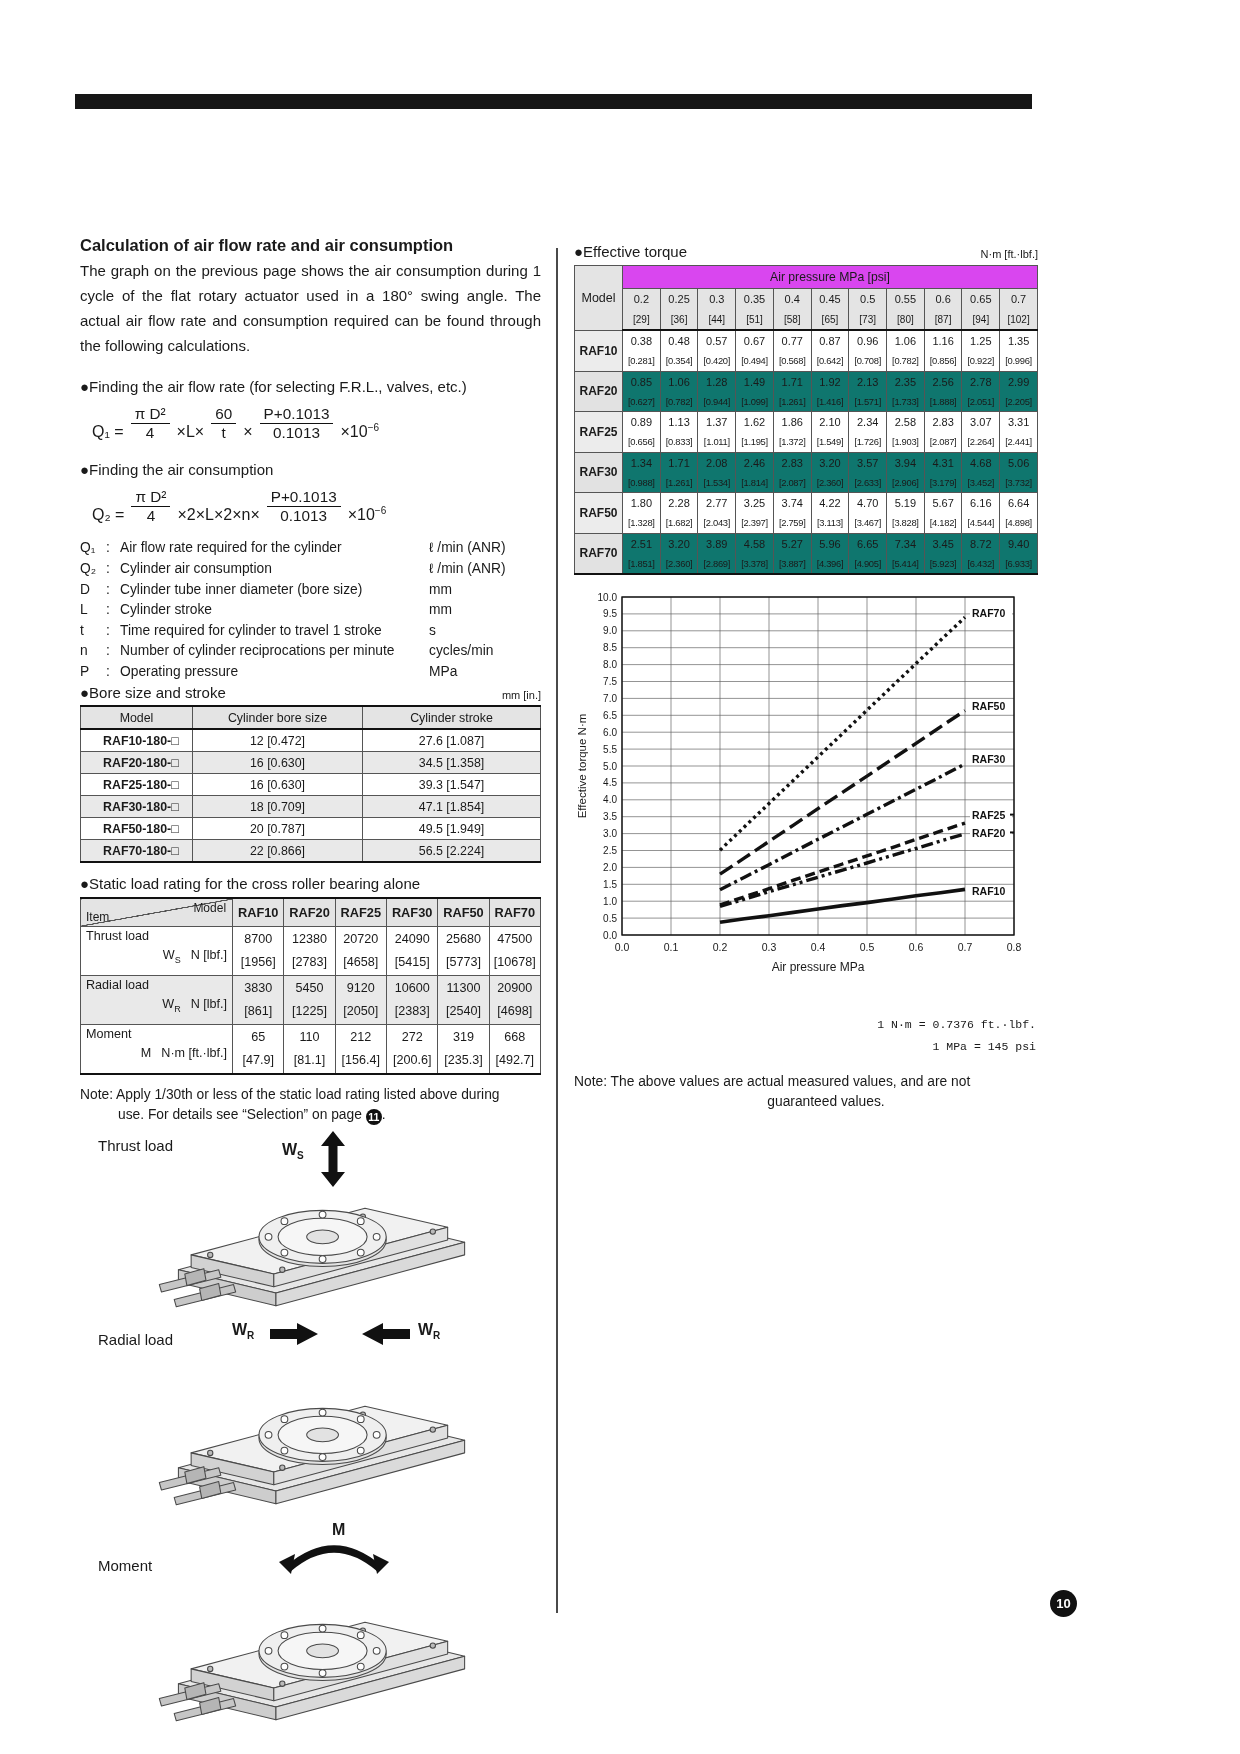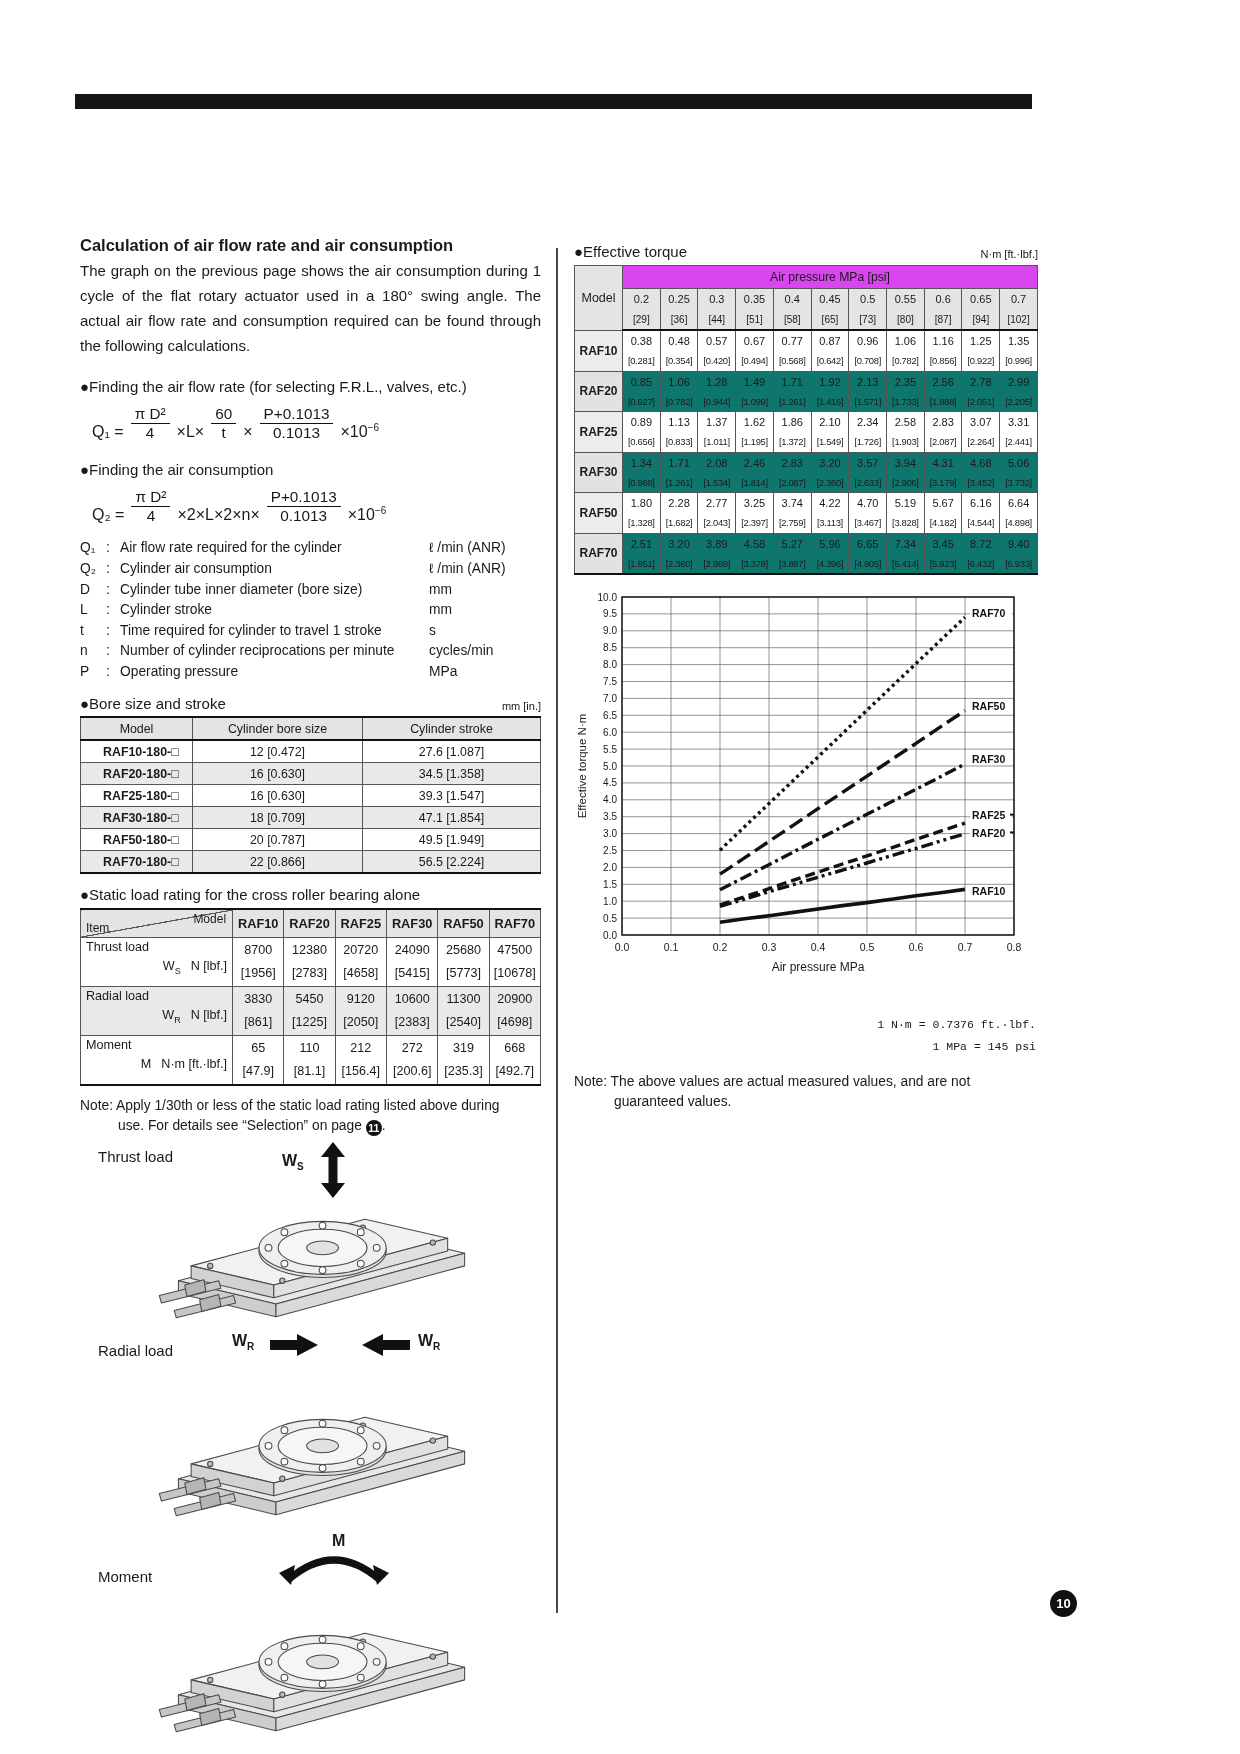--- a/index.html
+++ b/index.html
@@ -20,21 +20,21 @@
   .frac .num{border-bottom:1.7px solid #111;padding:0 4px;}
   .frac .den{padding:0 4px;}
 
   .defs{margin-top:14px;}
   .def-row{display:flex;font-size:13.8px;line-height:20.6px;}
   .def-sym{width:26px;}
   .def-colon{width:14px;}
   .def-desc{flex:1;}
   .def-unit{width:112px;}
 
-  .table-title-row{display:flex;justify-content:space-between;align-items:flex-end;margin-top:13px;}
+  .table-title-row{display:flex;justify-content:space-between;align-items:flex-end;margin-top:2px;}
   .table-title-row .bullet-heading{margin:0;}
   .unit-note{font-size:11px;}
 
   table{border-collapse:collapse;width:100%;table-layout:fixed;}
   th,td{overflow:hidden;}
 
   
   .bore-table{margin-top:4px;border:1.6px solid #111;border-top-width:2.4px;border-bottom-width:2.4px;}
   .bore-table th,.bore-table td{border:1px solid #555;font-size:12.4px;height:21px;padding:0 4px;text-align:center;font-weight:normal;}
   .bore-table thead th{background:#e4e4e4;border-bottom:2px solid #111;}
@@ -82,21 +82,21 @@
   .torque-table tr.psi-row .psi{font-size:10px;line-height:19px;}
   .torque-table td .nm{font-size:11px;line-height:21px;}
   .torque-table td .ft{font-size:9.4px;line-height:18.5px;letter-spacing:-0.3px;}
   .torque-table th.mname{font-weight:bold;font-size:12px;background:#ececec;}
   .torque-table tr.shade td{background:#0f766e;}
   .torque-table tr.shade th.mname{background:#e2e2e2;}
 
   .chart-wrap{margin-top:14px;}
   .conv{font-size:11.5px;text-align:right;line-height:22px;margin-top:21px;padding-right:2px;font-family:Liberation Mono, monospace;}
   .rnote{font-size:13.8px;line-height:20px;margin-top:14px;}
-  .rnote .l2{padding-left:40px;}
+  .rnote .l2{padding-left:40px;text-align:center;}
 
   .page-num{position:absolute;left:1050px;top:1590px;width:27px;height:27px;border-radius:50%;
             background:#111;color:#fff;font-size:13px;font-weight:bold;text-align:center;line-height:27px;}
 </style>
 </head>
 <body>
 
 <div class="page">
   <div class="topbar"></div>
   <div class="divider"></div>

